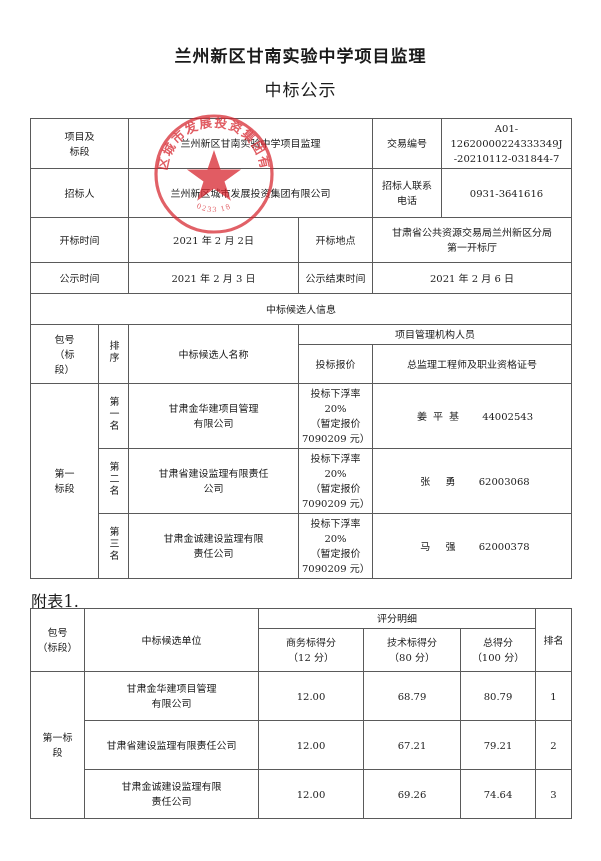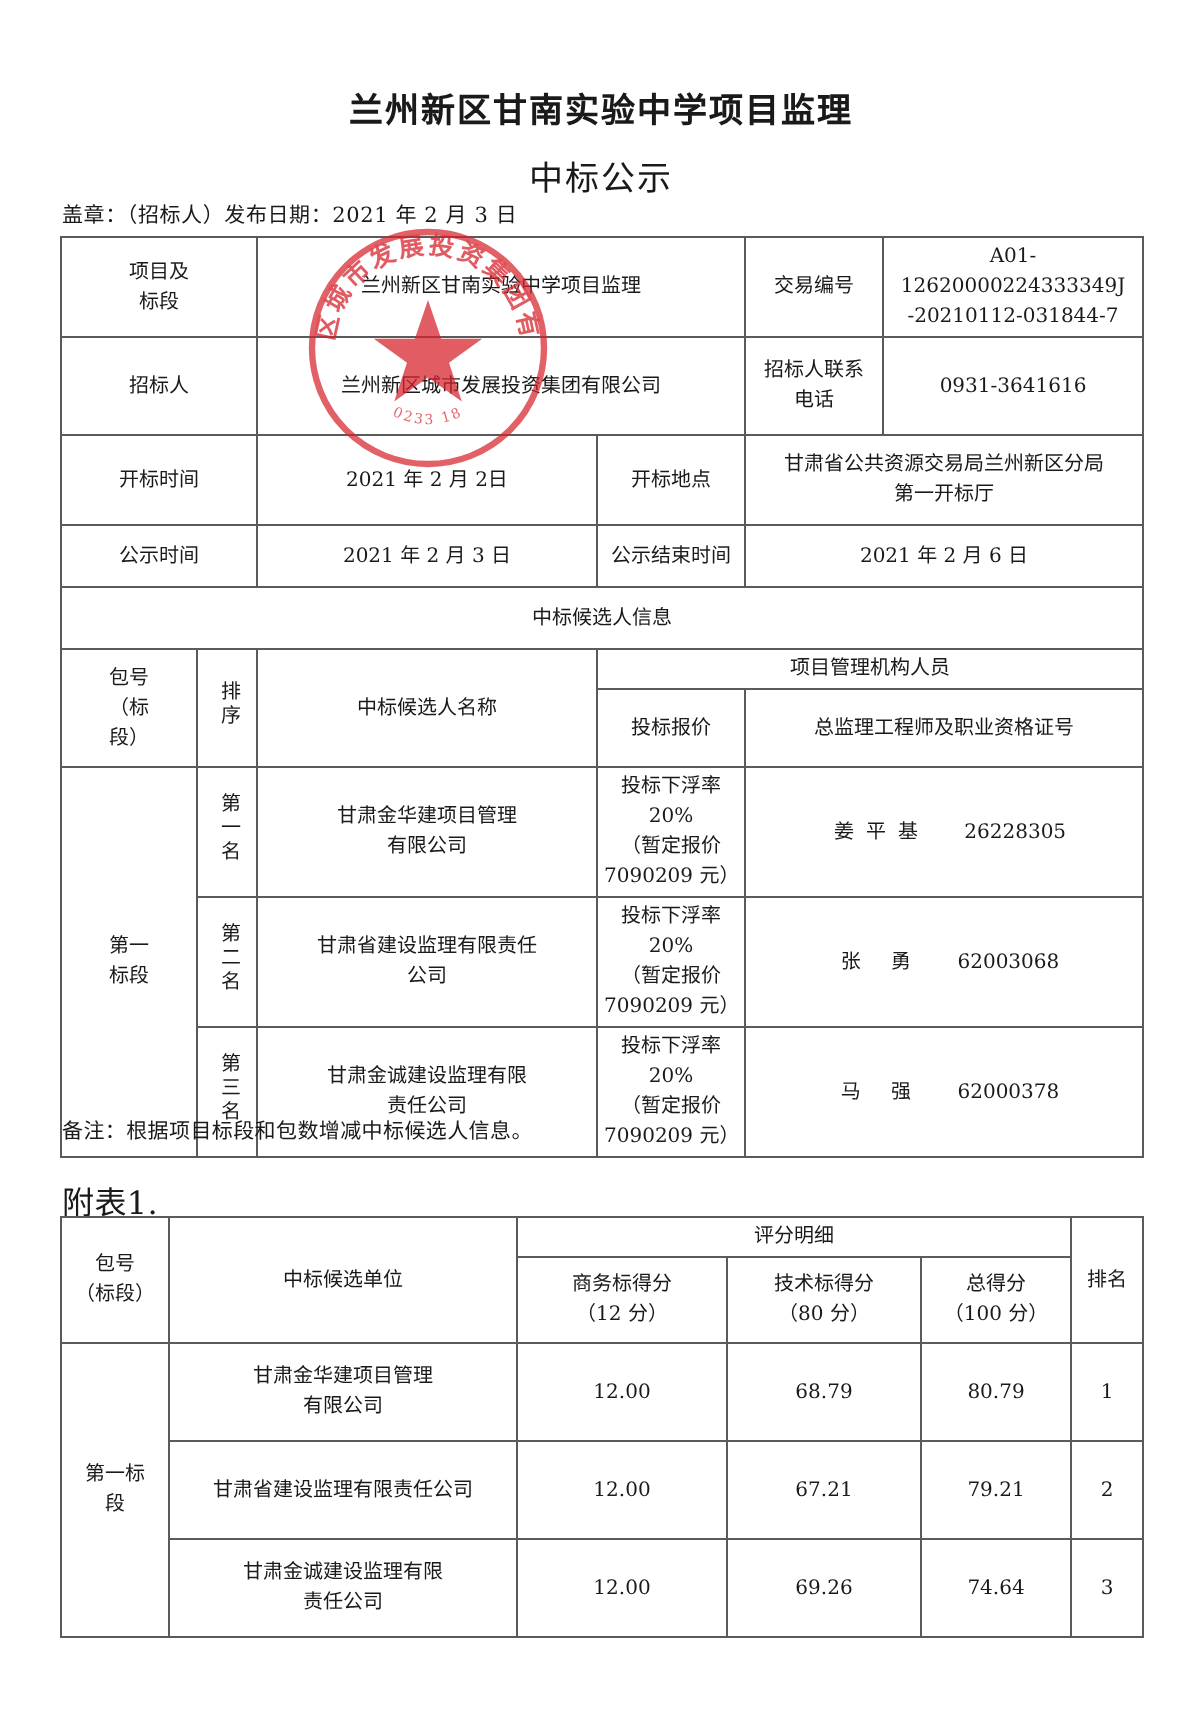--- a/index.html
+++ b/index.html
@@ -125,21 +125,20 @@
 </head>
 <body>
 
 <div class="page">
 
   <div class="title-wrap">
     <div class="doc-title">兰州新区甘南实验中学项目监理</div>
     <div class="doc-subtitle">中标公示</div>
   </div>
 
-  <div class="issue-line">盖章：（招标人）发布日期：2021 年 2 月 3 日</div>
 
   <table class="doc t1">
     <colgroup>
       <col style="width:68px">
       <col style="width:30px">
       <col style="width:170px">
       <col style="width:74px">
       <col style="width:69px">
       <col style="width:130px">
     </colgroup>
@@ -218,21 +217,21 @@
         <td class="cell-2line">
           <span>甘肃金华建项目管理</span><br>
           <span>有限公司</span>
         </td>
         <td class="cell-2line">
           <span>投标下浮率 20%</span><br>
           <span>（暂定报价 7090209 元）</span>
         </td>
         <td colspan="2">
           <span class="spaced2">姜平基</span>
-          <span class="num" style="margin-left:14px">26228305</span>
+          <span class="num" style="margin-left:14px">44002543</span>
         </td>
       </tr>
 
       <tr>
         <td style="height:52px">
           <span class="vert">第二名</span>
         </td>
         <td class="cell-2line">
           <span>甘肃省建设监理有限责任</span><br>
           <span>公司</span>
@@ -260,21 +259,20 @@
           <span>（暂定报价 7090209 元）</span>
         </td>
         <td colspan="2">
           <span class="spaced2">马 强</span>
           <span class="num" style="margin-left:14px">62000378</span>
         </td>
       </tr>
     </tbody>
   </table>
 
-  <div class="note-remark">备注：根据项目标段和包数增减中标候选人信息。</div>
   <div class="attach-label">附表1.</div>
 
   <table class="doc t2">
     <colgroup>
       <col style="width:54px">
       <col style="width:174px">
       <col style="width:105px">
       <col style="width:97px">
       <col style="width:75px">
       <col style="width:36px">

